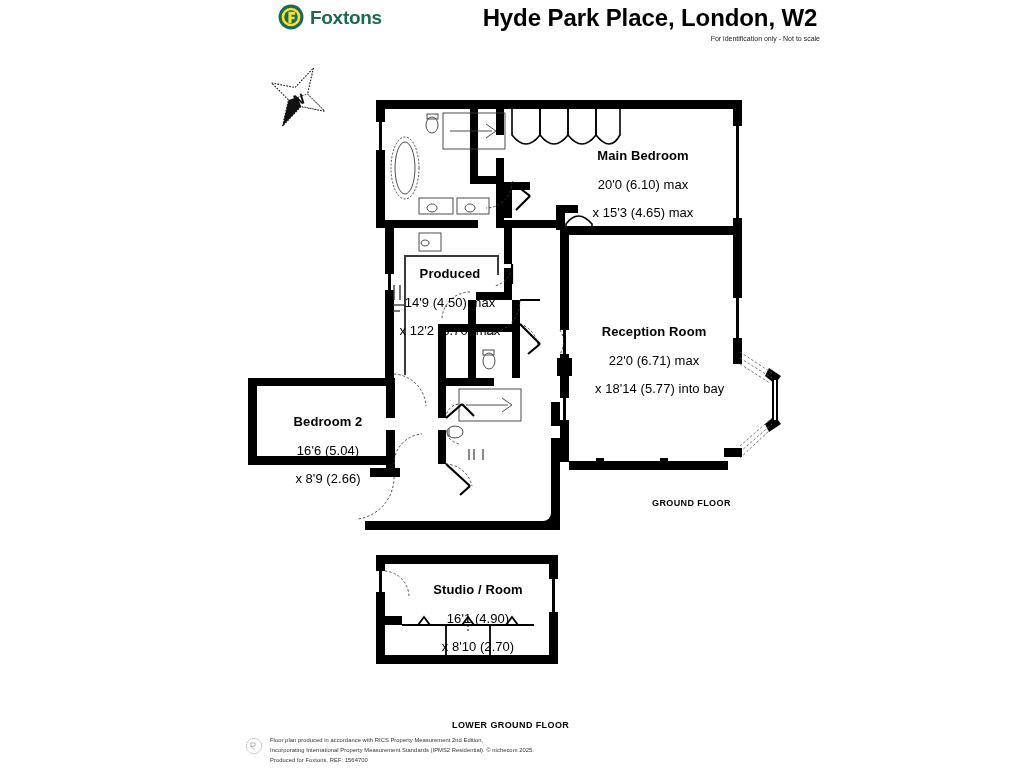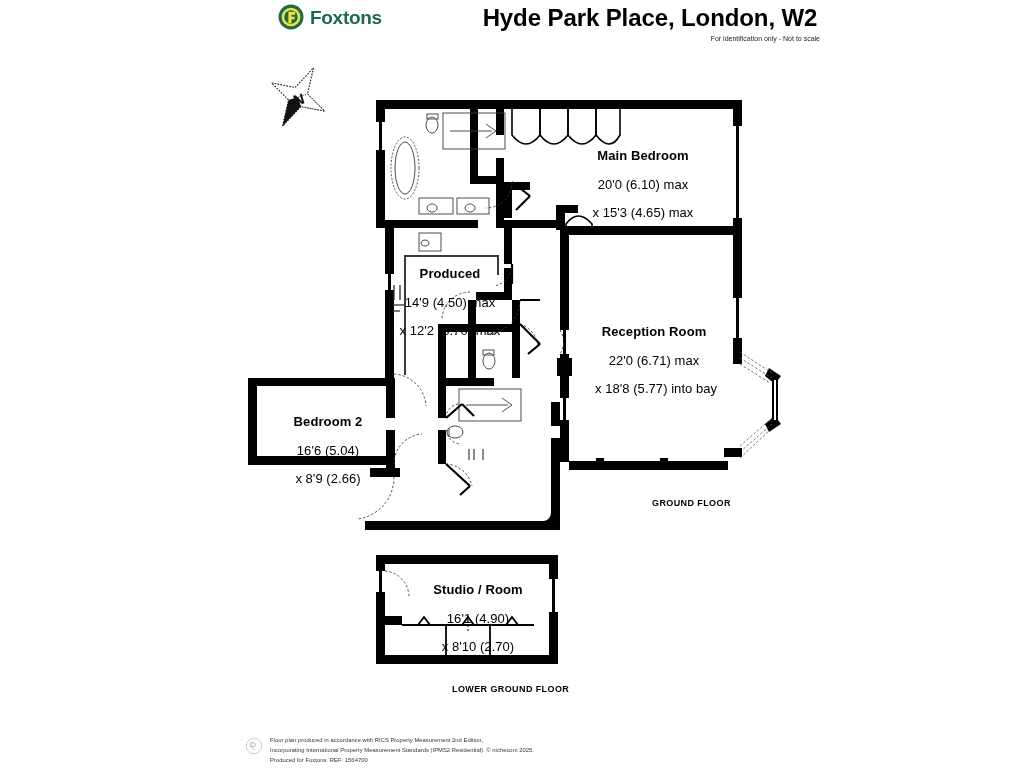--- a/index.html
+++ b/index.html
@@ -396,38 +396,38 @@
 
 <div class="room-label" style="left:395px; top:266px; width:110px;">
   <div class="rl-name">Produced</div>
   <div class="rl-dim">14'9 (4.50) max</div>
   <div class="rl-dim">x 12'2 (3.70) max</div>
 </div>
 
 <div class="room-label" style="left:595px; top:324px; width:118px;">
   <div class="rl-name">Reception Room</div>
   <div class="rl-dim">22'0 (6.71) max</div>
-  <div class="rl-dim">x 18'8 (5.77) into bay</div>
+  <div class="rl-dim">x 18'14 (5.77) into bay</div>
 </div>
 
 <div class="room-label" style="left:278px; top:414px; width:100px;">
   <div class="rl-name">Bedroom 2</div>
   <div class="rl-dim">16'6 (5.04)</div>
   <div class="rl-dim">x 8'9 (2.66)</div>
 </div>
 
 <div class="room-label" style="left:423px; top:582px; width:110px;">
   <div class="rl-name">Studio / Room</div>
   <div class="rl-dim">16'1 (4.90)</div>
   <div class="rl-dim">x 8'10 (2.70)</div>
 </div>
 
 <div class="floor-label" style="left:652px; top:498px;">GROUND FLOOR</div>
 
-<div class="floor-label" style="left:452px; top:684px;">LOWER GROUND FLOOR</div>
+<div class="floor-label" style="left:452px; top:720px;">LOWER GROUND FLOOR</div>
 
 <div class="footer">
   <svg class="footer-seal" viewBox="0 0 40 40">
     <circle cx="20" cy="20" r="17" fill="none" stroke="#777" stroke-width="1.4" stroke-dasharray="3 2"></circle>
     <path d="M13 13 h6 a4 4 0 0 1 0 8 h-6 z M13 21 l8 8" fill="none" stroke="#777" stroke-width="1.2"></path>
   </svg>
   <div class="footer-text">
     <div>Floor plan produced in accordance with RICS Property Measurement 2nd Edition,</div>
     <div>Incorporating International Property Measurement Standards (IPMS2 Residential).  © nichecom 2025.</div>
     <div>Produced for Foxtons.   REF: 1564700</div>

